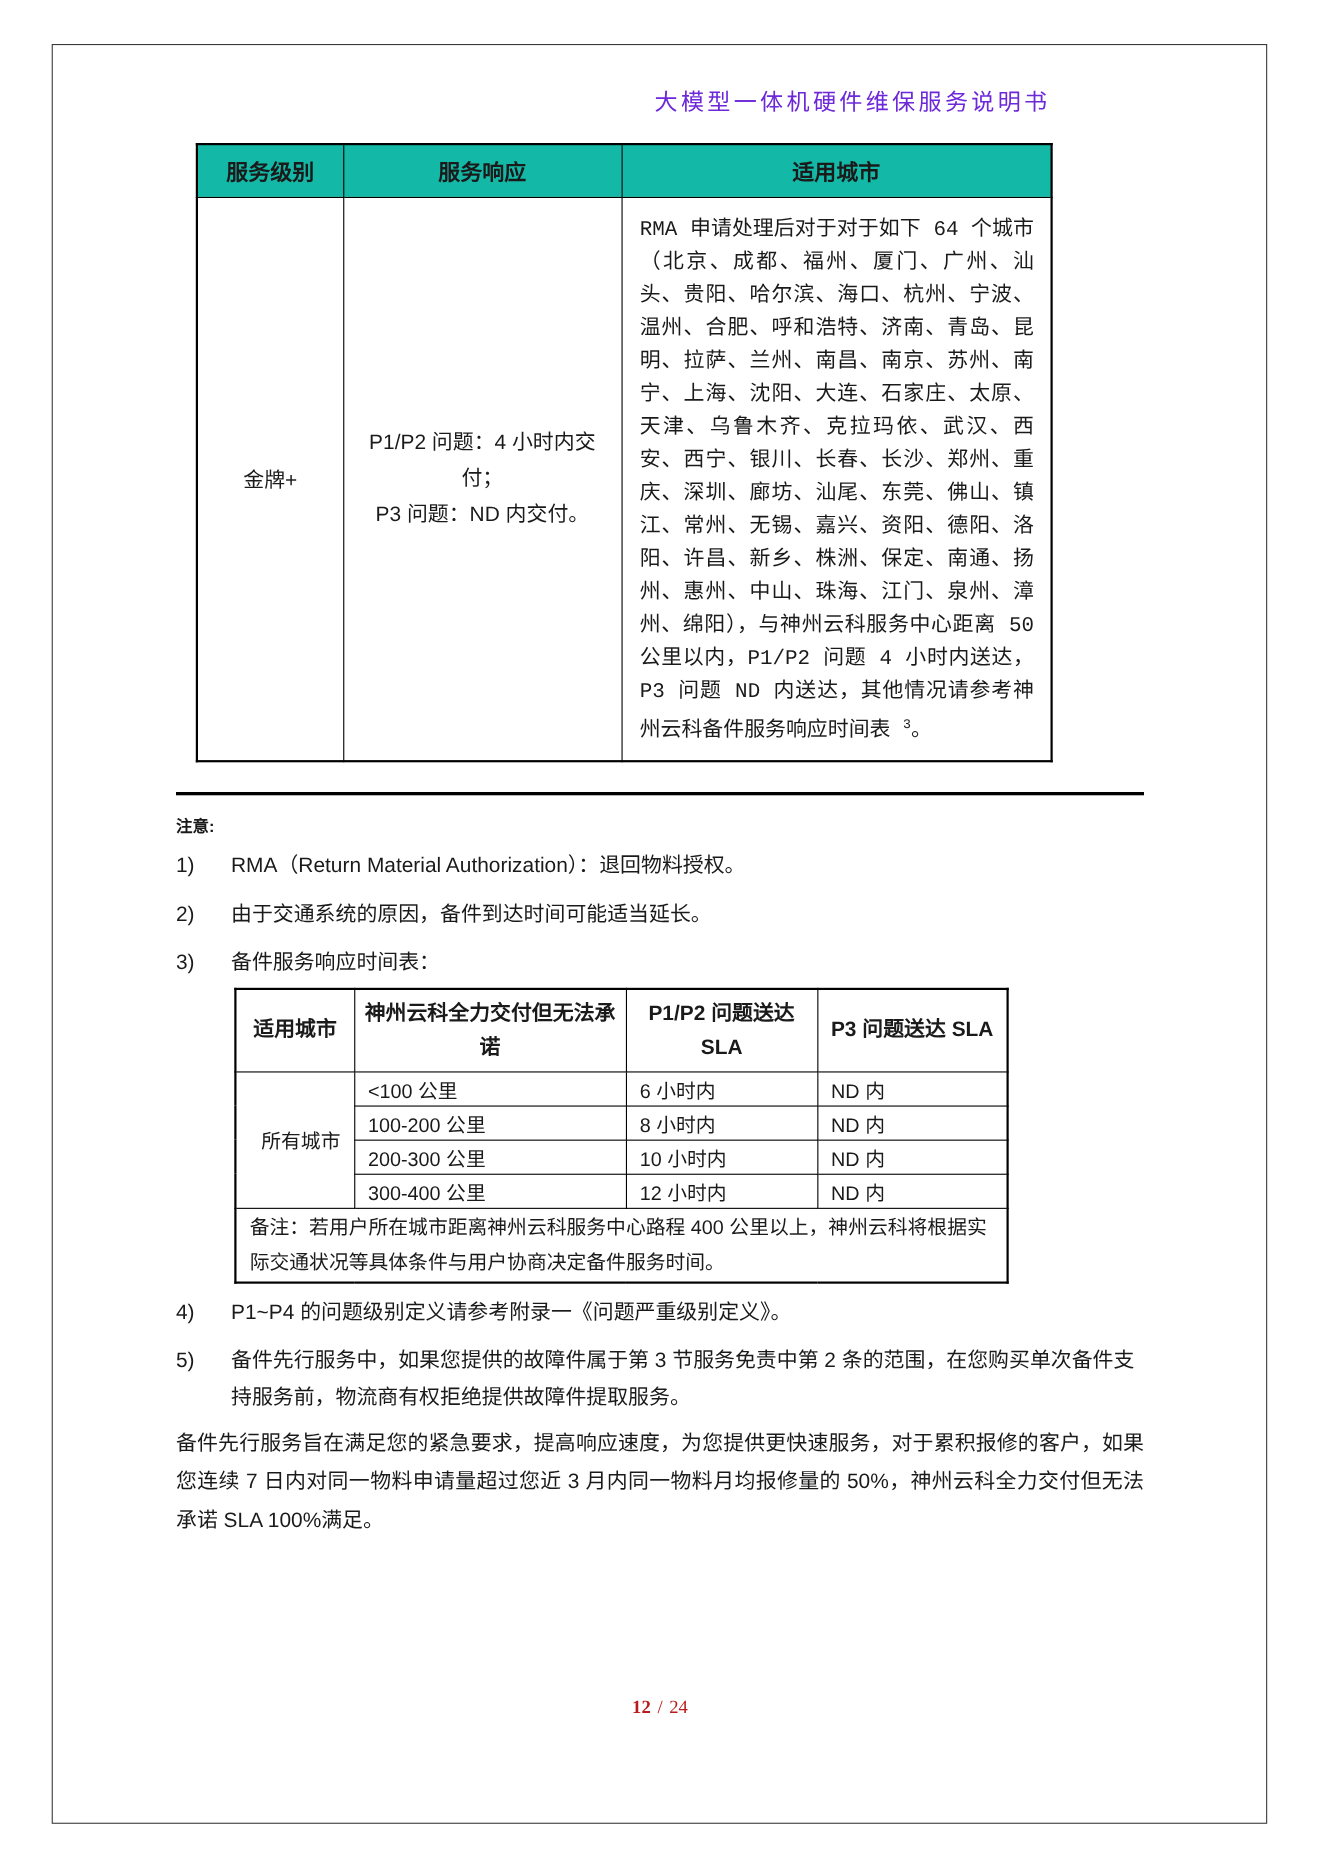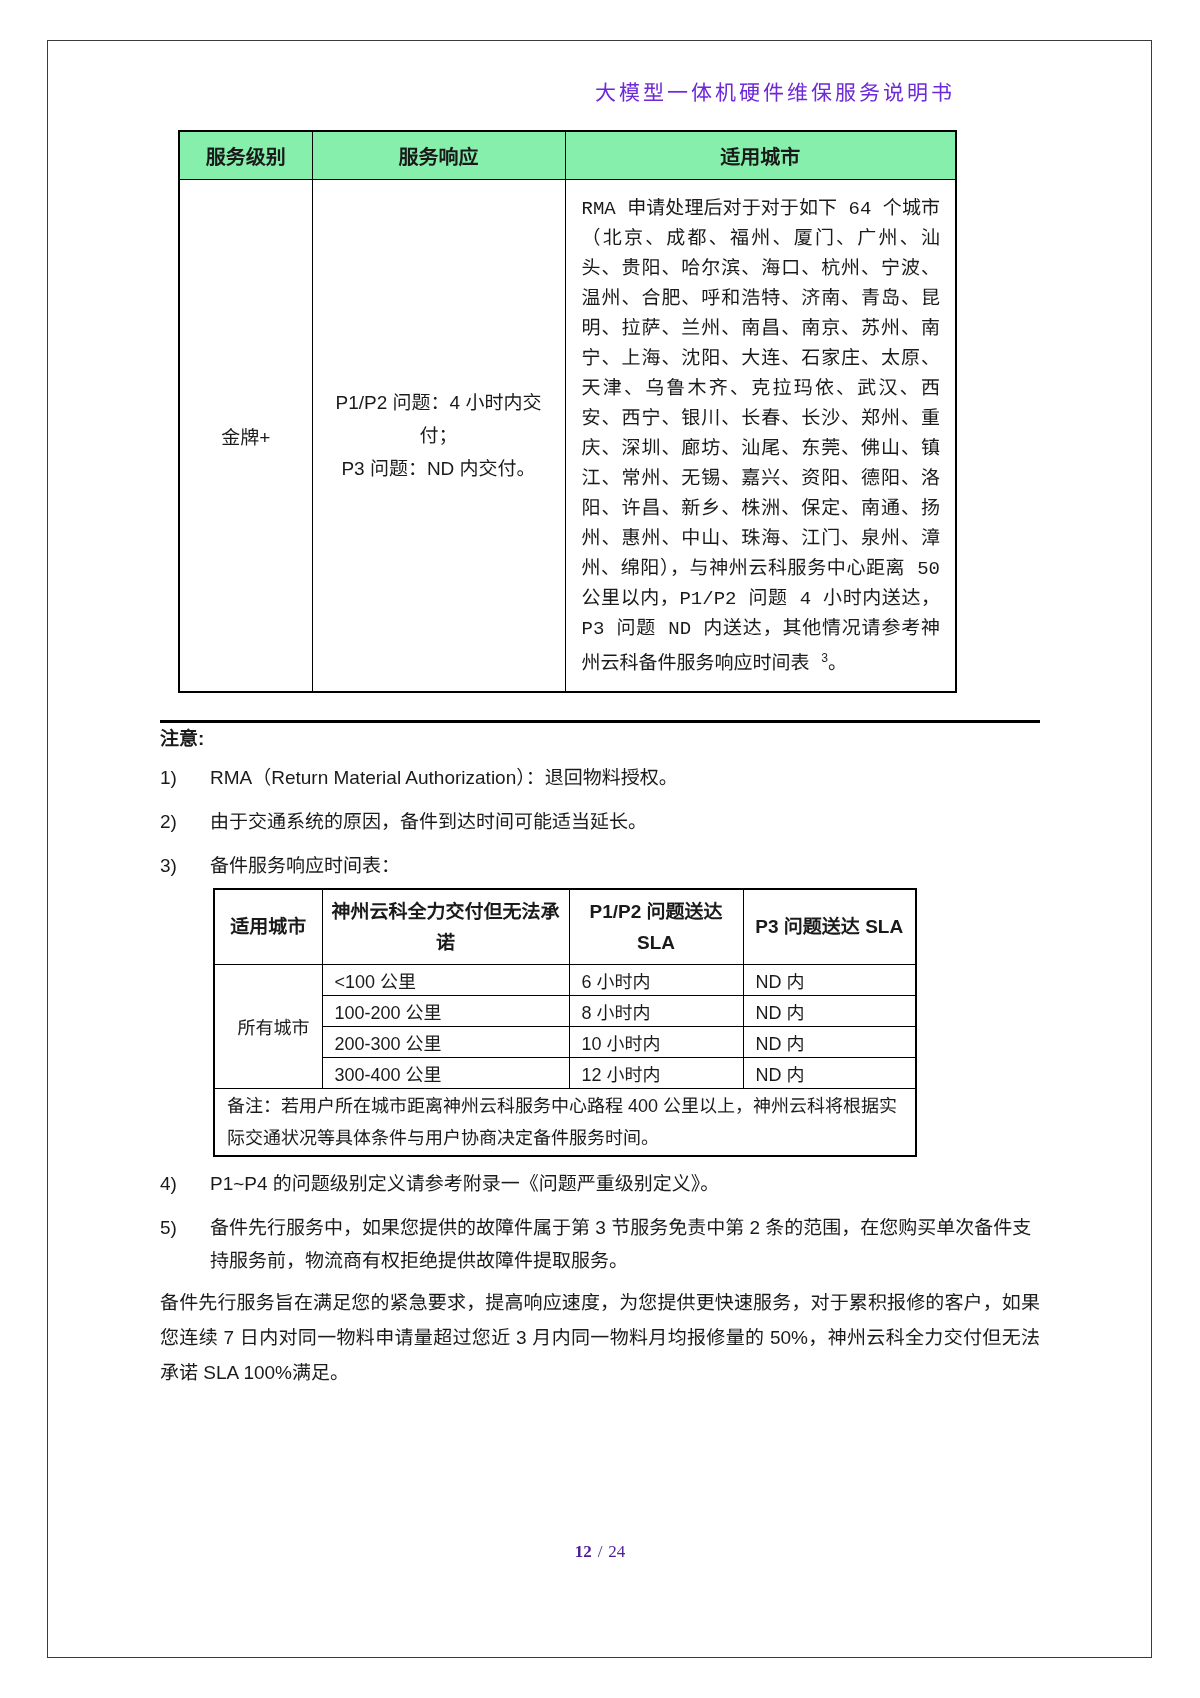--- a/index.html
+++ b/index.html
@@ -20,40 +20,40 @@
     font-size: 21px; letter-spacing: 3px; color: #6d28d9;
   }
   .content { position: absolute; left: 160px; top: 130px; width: 880px; }
 
   
   table.t1 {
     border-collapse: collapse; margin-left: 18px; width: 777px;
     border: 2px solid #000; table-layout: fixed;
   }
   table.t1 th {
-    border: 1px solid #000; background: #86efac;
+    border: 1px solid #000; background: #14b8a6;
     font-size: 20px; font-weight: bold; height: 48px; text-align: center;
   }
   table.t1 td { border: 1px solid #000; vertical-align: middle; font-size: 19px; }
   .t1 .col-level { width: 133px; }
   .t1 .col-resp  { width: 253px; }
   .t1 .col-city  { width: 391px; }
   td.level-cell { text-align: center; }
   td.resp-cell  { text-align: center; padding: 10px 14px; }
   td.resp-cell p { line-height: 33px; }
   td.resp-cell p:first-child { }
   td.city-cell  { padding: 14px 15px 12px 16px; vertical-align: top; }
   .city-text { line-height: 30px; text-align: justify; font-family: Liberation Mono, monospace; }
   .city-text sup { font-size: 12px; }
 
   
   .divider { margin-top: 27px; width: 880px; border-top: 3px solid #000; }
 
   
-  .notes-title { font-size: 19px; font-weight: bold; }
+  .notes-title { margin-top: 16px; font-size: 15px; font-weight: bold; }
   .note-item { display: flex; margin-top: 11px; font-size: 19px; line-height: 33px; }
   .note-item .num { width: 50px; flex: 0 0 50px; }
   .note-item .txt { flex: 1; }
 
   
   table.t2 {
     border-collapse: collapse; margin: 6px 0 0 53px; width: 702px;
     border: 2px solid #000; table-layout: fixed;
   }
   table.t2 th, table.t2 td { border: 1px solid #000; }
@@ -70,21 +70,21 @@
   td.remark-cell { padding: 5px 12px 8px 12px; font-size: 17.5px; line-height: 32px; }
 
   .note-block { margin-top: 10px; }
   .closing {
     margin-top: 8px; font-size: 19px; line-height: 35px; text-align: justify;
   }
 
   .doc-footer {
     position: absolute; top: 1542px; left: 0; width: 1200px; text-align: center;
     font-family: "Liberation Serif", "DejaVu Serif", serif;
-    font-size: 17px; color: #4c1d95;
+    font-size: 17px; color: #b91c1c;
   }
   .doc-footer .pg-cur { font-weight: bold; }
   .doc-footer .pg-sep { padding: 0 6px; }
 </style>
 </head>
 <body>
 
 <div class="page-frame"></div>
 
 <div class="doc-header">大模型一体机硬件维保服务说明书</div>

